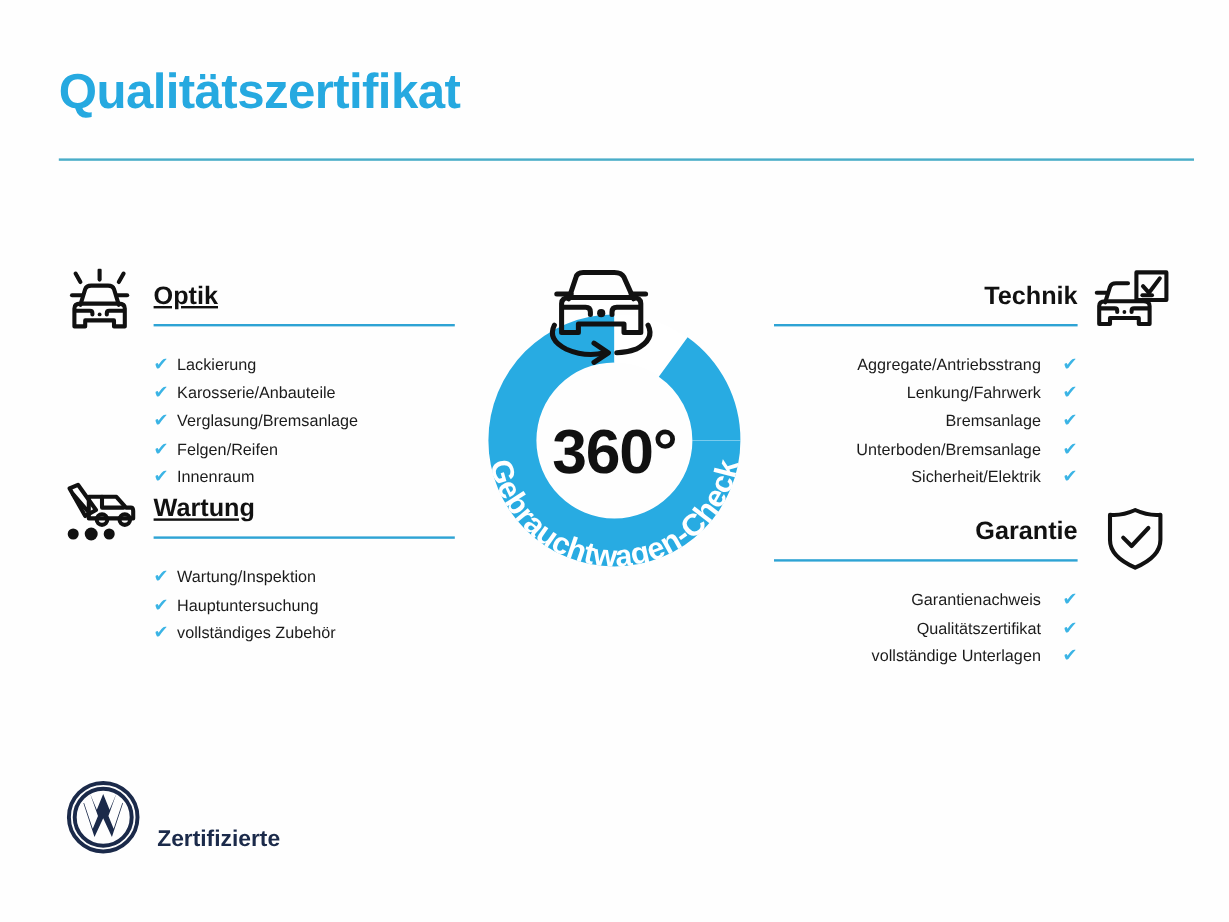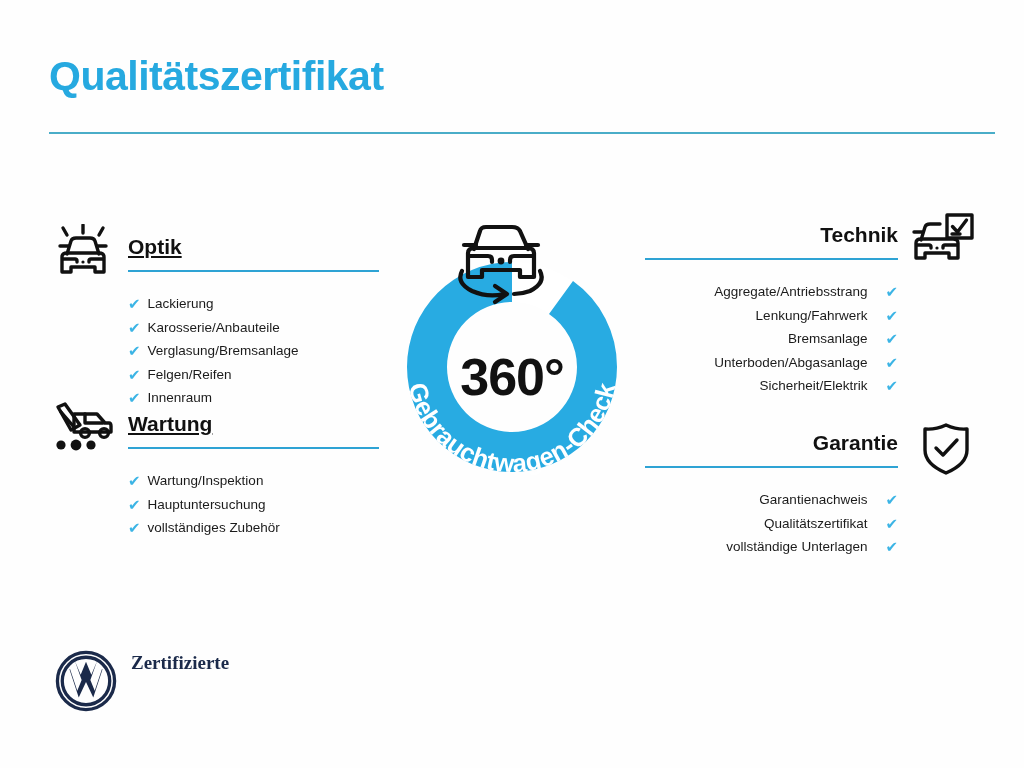--- a/index.html
+++ b/index.html
@@ -45,21 +45,21 @@
 
   
   .col {
     position: absolute;
   }
   .col-left  { left: 49px;  width: 330px; }
   .col-right { right: 49px; width: 330px; }
 
   .sec-optik    { top: 232px; }
   .sec-wartung  { top: 409px; }
-  .sec-technik  { top: 220px; }
+  .sec-technik  { top: 232px; }
   .sec-garantie { top: 428px; }
 
   .sec-head {
     position: relative;
     height: 46px;
   }
   .sec-title {
     font-size: 21px;
     font-weight: bold;
     color: #111111;
@@ -137,22 +137,21 @@
     color: #111111;
     letter-spacing: -1px;
   }
 
   
   .footer {
     position: absolute;
     left: 55px;
     top: 650px;
     display: flex;
-    align-items: flex-start;
-    font-family: Liberation Serif, serif;
+    align-items: flex-end;
   }
   .vw-mark { width: 62px; height: 62px; display: block; }
   .vw-text {
     margin-left: 14px;
     font-size: 19px;
     font-weight: bold;
     color: #1b2a4a;
     line-height: 1.32;
     white-space: nowrap;
   }
@@ -269,21 +268,21 @@
         </li>
       <li>
           <span>Lenkung/Fahrwerk</span>
           <span class="check">✔</span>
         </li>
       <li>
           <span>Bremsanlage</span>
           <span class="check">✔</span>
         </li>
       <li>
-          <span>Unterboden/Abgasanlage</span>
+          <span>Unterboden/Bremsanlage</span>
           <span class="check">✔</span>
         </li>
       <li>
           <span>Sicherheit/Elektrik</span>
           <span class="check">✔</span>
         </li>
     </ul>
   </div>
 
   <div class="col col-right sec-garantie">

